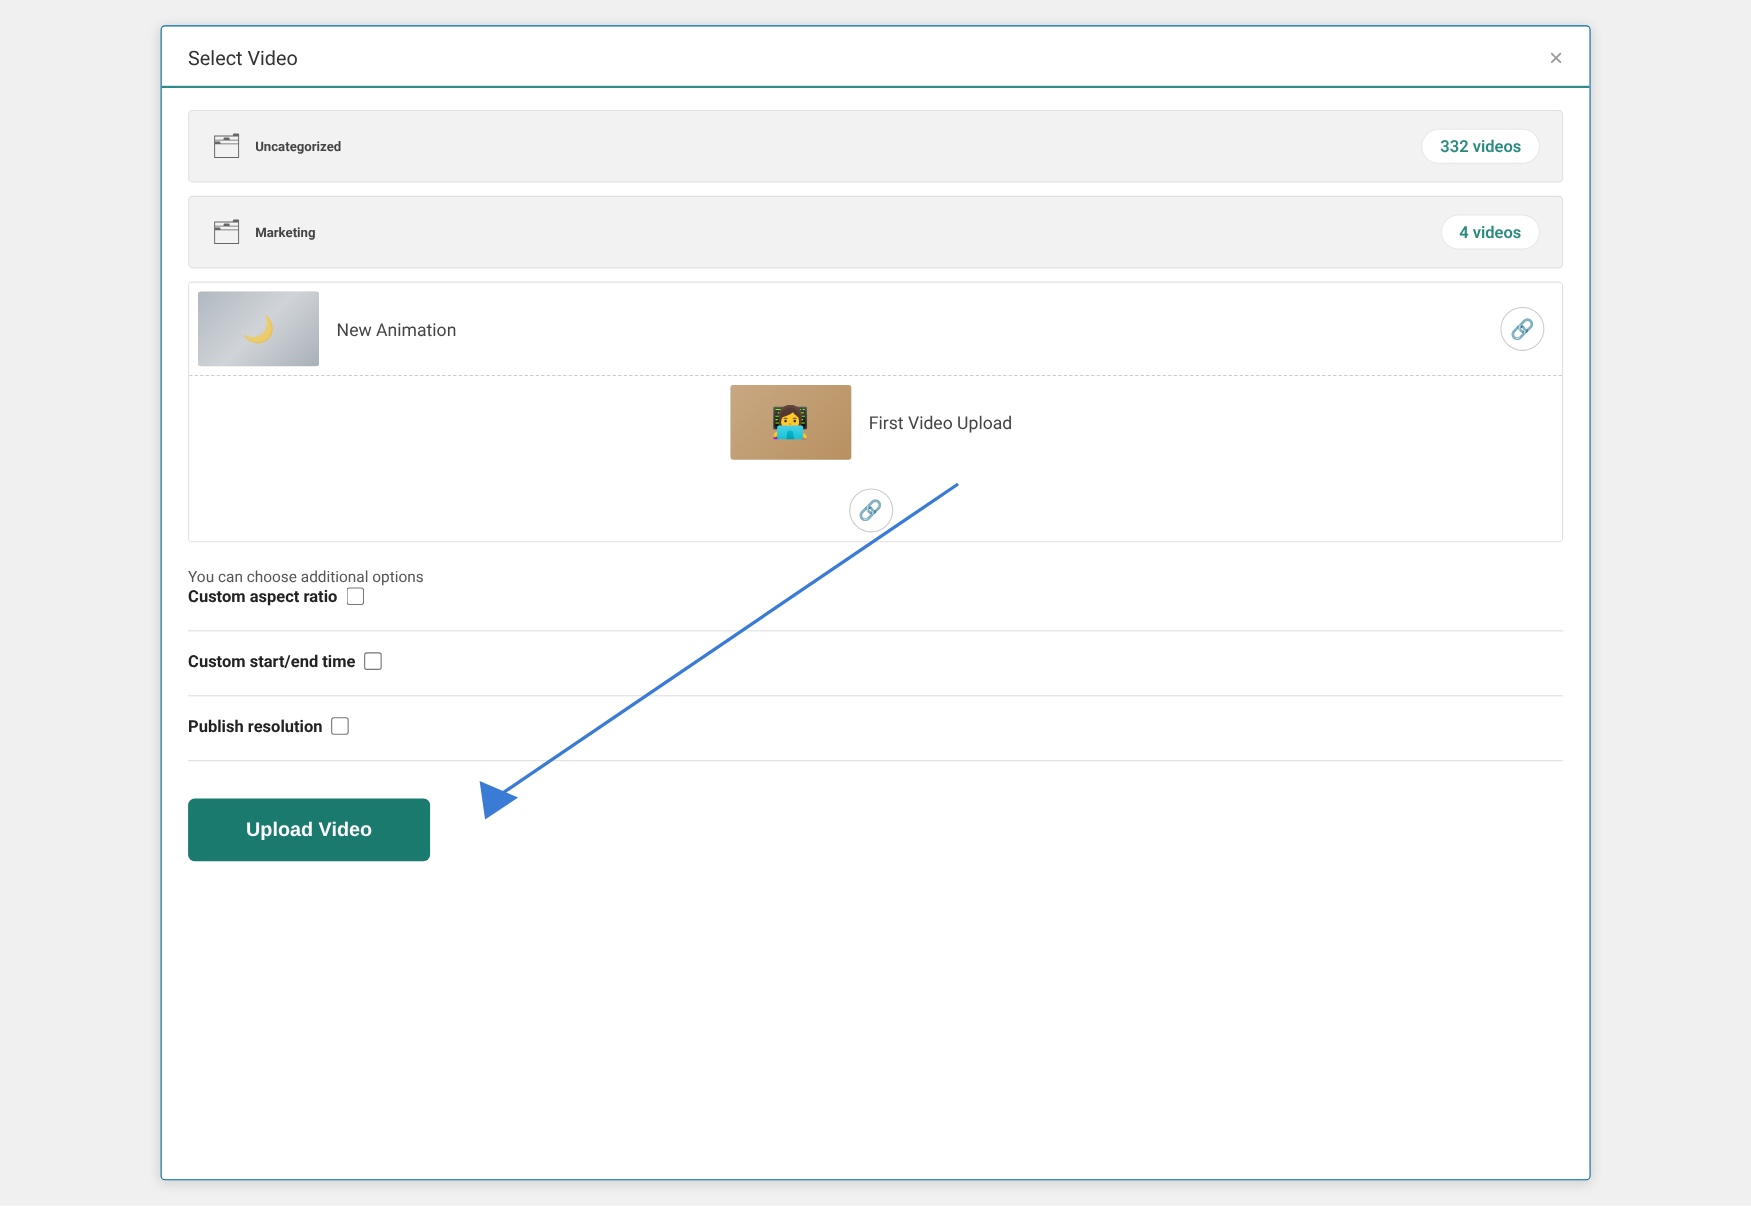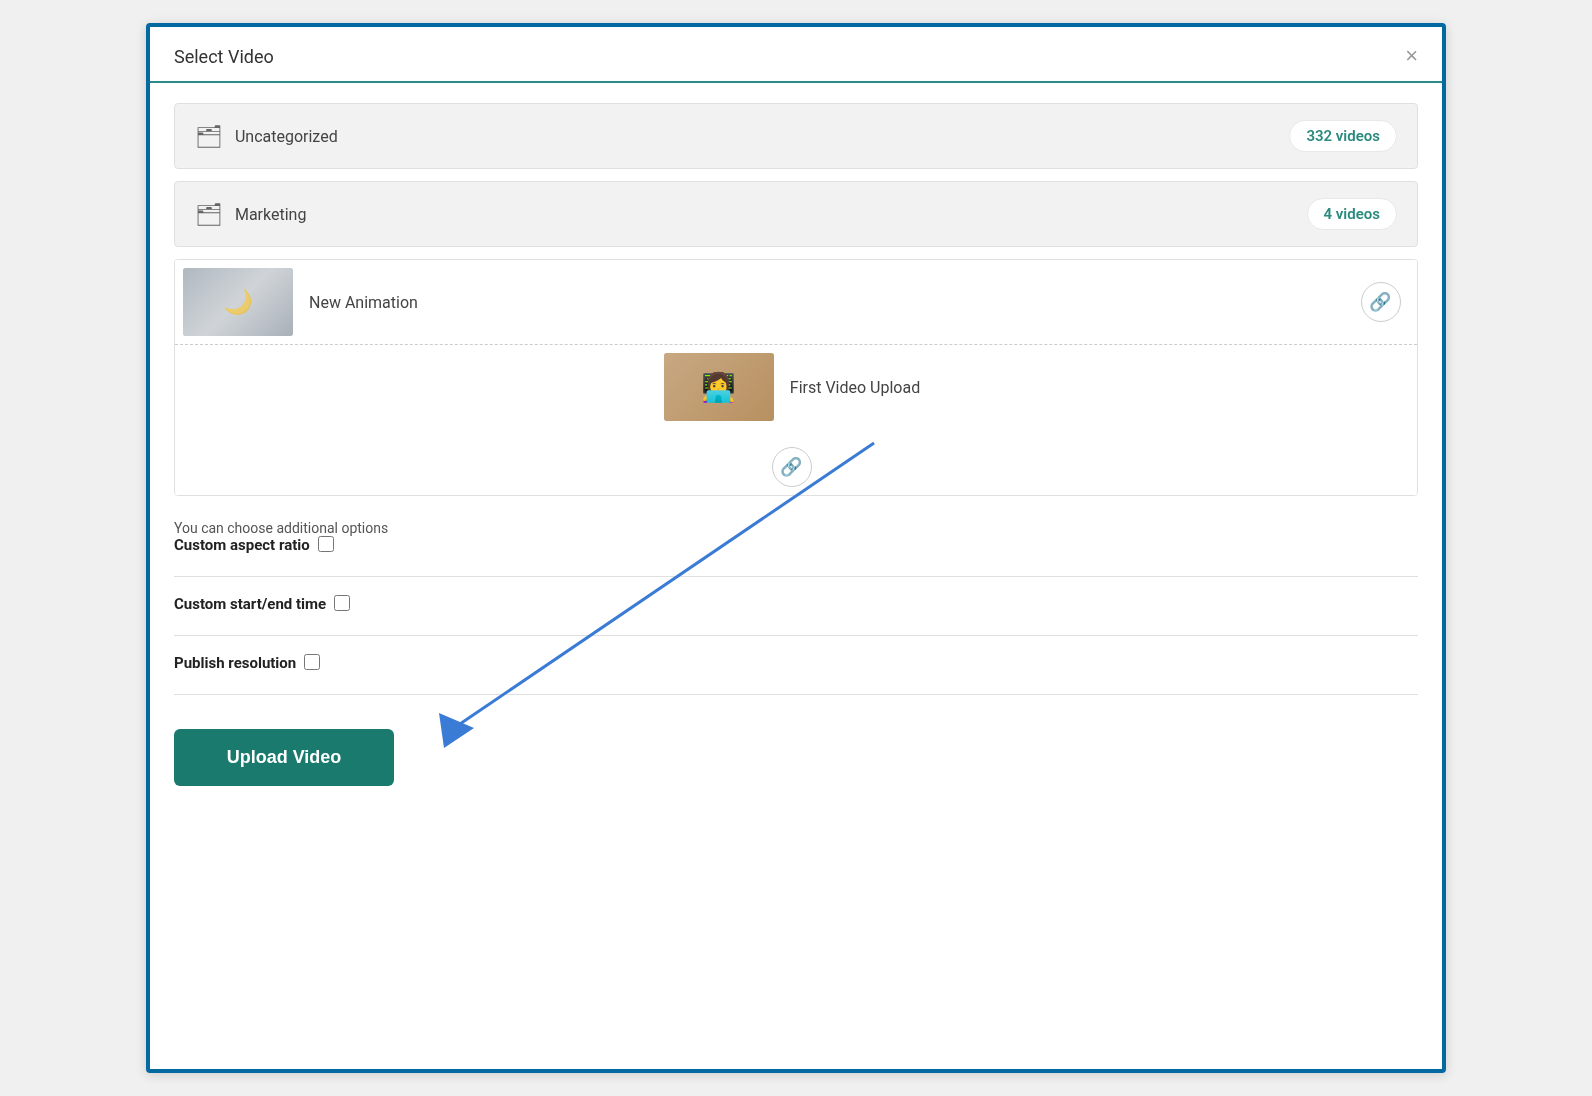--- a/index.html
+++ b/index.html
@@ -6,21 +6,21 @@
     body {
       font-family: -apple-system, BlinkMacSystemFont, 'Segoe UI', Roboto, sans-serif;
       background: #f0f0f0;
       display: flex;
       justify-content: center;
       align-items: center;
       min-height: 100vh;
     }
     .dialog {
       background: #fff;
-      border: 4px solid #0369a1;
+      border: 1px solid #0369a1;
       border-radius: 4px;
       width: 1300px;
       min-height: 1050px;
       position: relative;
       box-shadow: 0 2px 12px rgba(0,0,0,0.15);
       display: flex;
       flex-direction: column;
     }
     .dialog-header {
       display: flex;
@@ -60,23 +60,23 @@
     .category-left {
       display: flex;
       align-items: center;
       gap: 12px;
     }
     .folder-icon {
       color: #666;
       font-size: 22px;
     }
     .category-name {
-      font-size: 16px;
+      font-size: 12px;
       color: #444;
-      font-weight: 400;
+      font-weight: 700;
     }
     .video-count-badge {
       background: #fff;
       border-radius: 20px;
       padding: 6px 16px;
       font-size: 15px;
       color: #2a8a7e;
       font-weight: 600;
       border: 1px solid #e8e8e8;
       text-align: right;
@@ -165,20 +165,21 @@
     .options-hint {
       font-size: 14px;
       color: #555;
       margin-bottom: 0;
     }
     .option-item {
       margin-bottom: 22px;
     }
     .option-label {
       display: flex;
+      align-items: center;
       gap: 8px;
       font-size: 15px;
       font-weight: 700;
       color: #222;
     }
     .option-label input[type="checkbox"] {
       width: 16px;
       height: 16px;
       accent-color: #2a8a7e;
       cursor: pointer;

